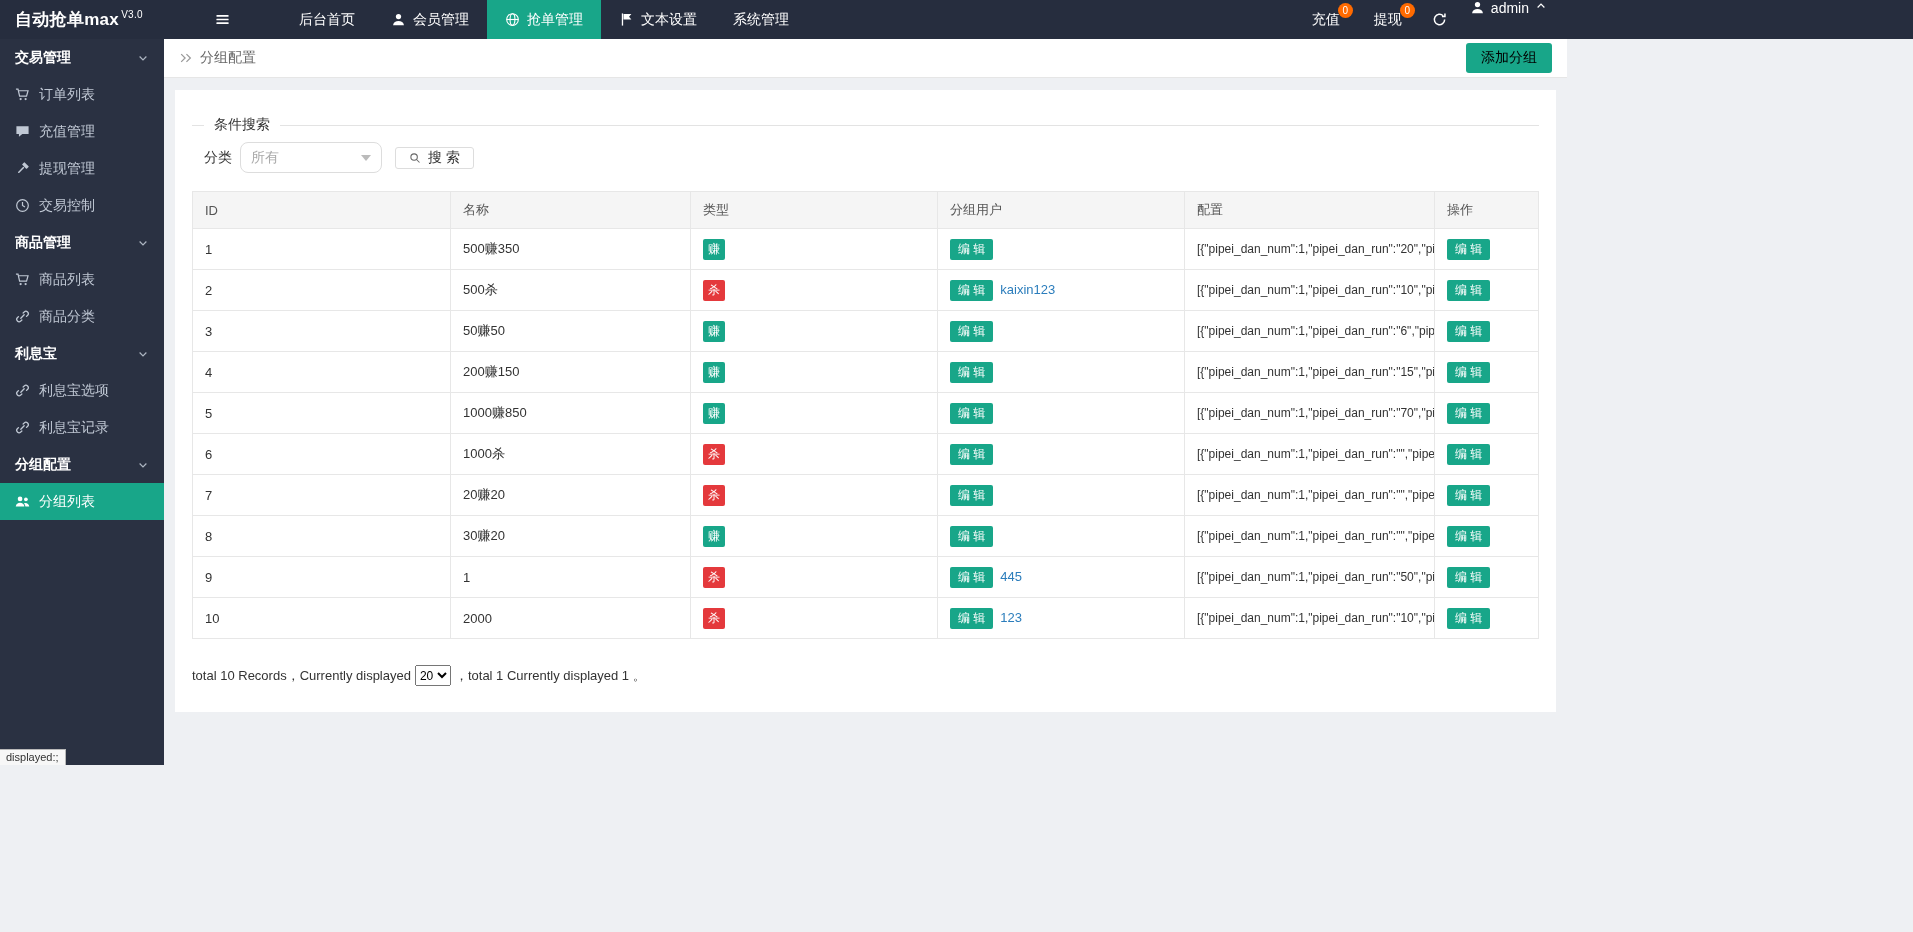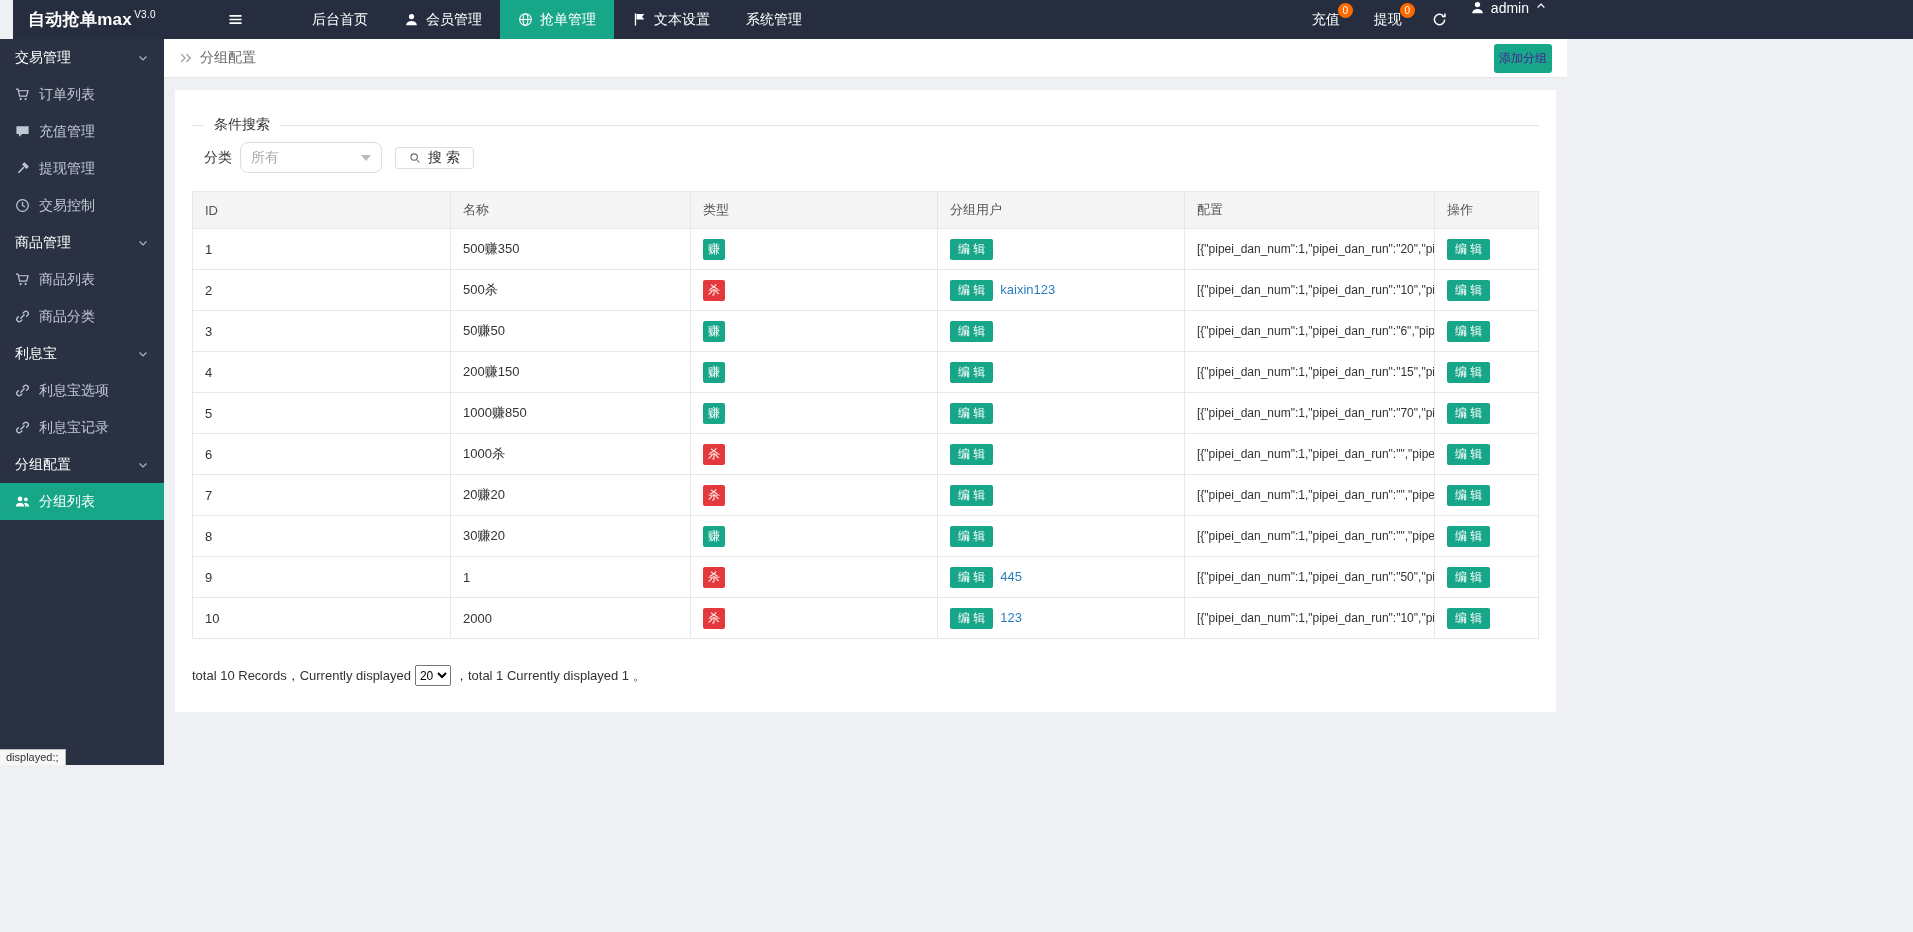--- a/index.html
+++ b/index.html
@@ -4,53 +4,53 @@
 <style>
   * { box-sizing: border-box; margin: 0; padding: 0; }
   html, body { width: 1913px; height: 932px; overflow: hidden;
     font-family: "Liberation Sans", "DejaVu Sans", sans-serif;
     background: #eef0f3; color: #333; font-size: 14px; }
   a { text-decoration: none; color: inherit; cursor: pointer; }
 
   .viewport { position: relative; width: 1913px; height: 765px; overflow: hidden; }
 
   
-  .topbar { position: absolute; top: 0; left: 13px; right: 0; height: 39px;
+  .topbar { position: absolute; top: 0; left: 0; right: 0; height: 39px;
     background: var(--topbar, #262d3e); color: #fff; display: flex; align-items: stretch; z-index: 20; gap: 36px; }
   .logo { width: 164px; flex: 0 0 164px; display: flex; align-items: center;
     padding-left: 15px; font-size: 17px; font-weight: bold; letter-spacing: .3px; }
   .logo sup { font-size: 10px; font-weight: normal; margin-left: 2px; transform: translateY(-5px); }
   .hamburger { width: 45px; display: flex; align-items: center; justify-content: center; cursor: pointer; }
   .topnav { display: flex; align-items: stretch; }
   .nav-item { display: flex; align-items: center; gap: 7px; padding: 0 18px; font-size: 14px; }
   .nav-item.active { background: var(--accent, #18a689); }
   .topbar-right { margin-left: auto; margin-right: 352px; display: flex; align-items: stretch; }
   .top-action { position: relative; display: flex; align-items: center; padding: 0 17px; font-size: 14px; }
   .num-badge { position: absolute; top: 3px; right: 4px; min-width: 15px; height: 15px; line-height: 15px;
     border-radius: 8px; background: var(--notify, #ff6a00); color: #fff; font-size: 10px; text-align: center; padding: 0 3px; }
   .refresh-btn { display: flex; align-items: center; padding: 0 13px; }
   .user-menu { display: flex; align-items: flex-start; gap: 6px; padding: 0 14px 0 10px; font-size: 14px; }
 
   
   .sidebar { position: absolute; top: 39px; left: 0; bottom: 0; width: 164px;
     background: var(--sidebar, #2a3142); overflow: hidden; }
   .menu-header { height: 37px; display: flex; align-items: center; justify-content: space-between;
-    padding: 0 15px; color: #fff; font-size: 14px; cursor: pointer; }
+    padding: 0 15px; color: #fff; font-size: 14px; cursor: pointer; font-weight: bold; }
   .menu-header .ico { color: #aeb6c2; }
   .menu-item { height: 37px; display: flex; align-items: center; gap: 9px; padding: 0 15px;
     color: #c0c8d4; font-size: 14px; }
   .menu-item.active { background: var(--accent, #18a689); color: #fff; }
 
   
   .main { position: absolute; top: 39px; left: 164px; right: 0; bottom: 0; }
   .frame { width: 1403px; }
   .breadcrumb-bar { height: 39px; background: #fff; border-bottom: 1px solid #e6e6e6;
     display: flex; align-items: center; padding: 0 15px; color: #666; font-size: 14px; gap: 7px; }
-  .btn-add { margin-left: auto; background: var(--accent, #18a689); color: #4c1d95;
-    padding: 6px 5px; border-radius: 3px; font-size: 12px; border: none; }
+  .btn-add { margin-left: auto; background: var(--accent, #18a689); color: #000000;
+    padding: 6px 15px; border-radius: 3px; font-size: 14px; border: none; }
   .content { padding: 12px 11px; }
   .card { background: #fff; padding: 14px 17px 26px; min-height: 606px; }
 
   fieldset { border: none; border-top: 1px solid #e3e3e3; margin-top: 12px; }
   legend { margin-left: 12px; padding: 0 10px; font-size: 14px; color: #333; }
   .form-row { display: flex; align-items: center; margin: 8px 0 18px 12px; }
   .lbl { font-size: 14px; color: #333; margin-right: 8px; }
   .fake-select { width: 142px; height: 31px; border: 1px solid #ddd; border-radius: 8px; background: #fff;
     display: flex; align-items: center; justify-content: space-between; padding: 0 10px;
     color: #aaa; font-size: 14px; cursor: pointer; }

